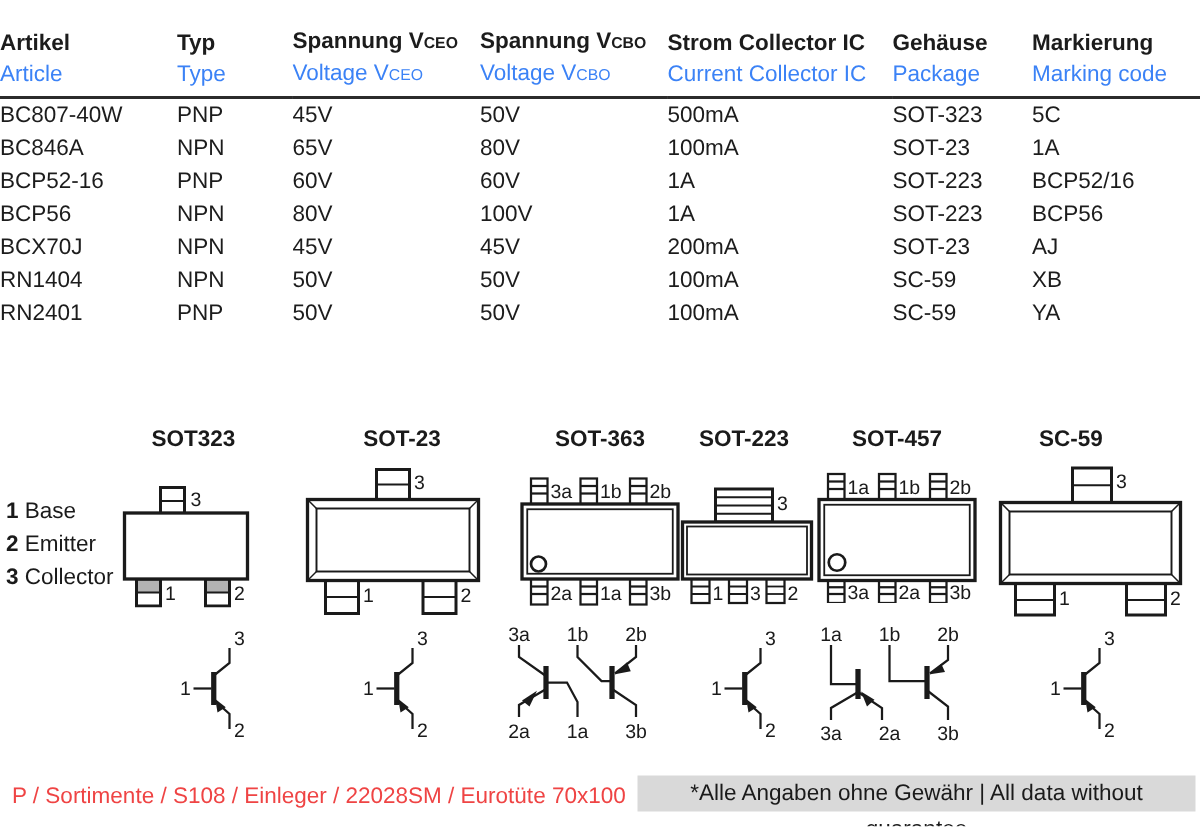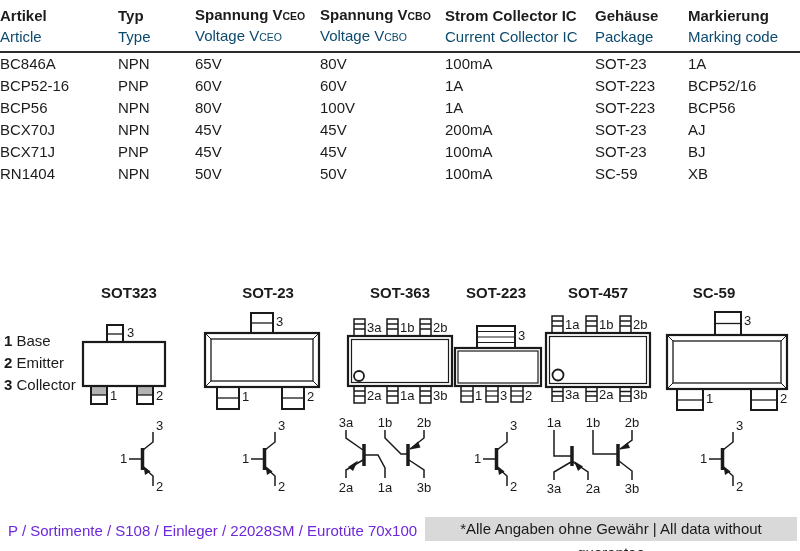--- a/index.html
+++ b/index.html
@@ -1,45 +1,45 @@
 <!DOCTYPE html>
 <html><head>
 <meta charset="utf-8">
 <style>
   html,body{margin:0;padding:0;background:#fff;}
   .sheet{
     position:relative;width:800px;height:551px;background:#ffffff;
     font-family:"Liberation Sans",sans-serif;color:#1a1a1a;overflow:hidden;
   }
   
-  table.parts{border-collapse:collapse;table-layout:fixed;width:800px;margin-top:5px;}
+  table.parts{border-collapse:collapse;table-layout:fixed;width:800px;margin-top:18px;}
   table.parts th,table.parts td{
     padding:0;font-size:15px;line-height:22px;white-space:nowrap;overflow:hidden;
     font-weight:normal;text-align:left;color:#1c1c1c;
   }
   table.parts thead tr.h-de th{font-weight:bold;line-height:19px;}
-  table.parts thead tr.h-en th{line-height:19px;border-bottom:2px solid #2b2b2b;padding-bottom:4px;color:#0c4a6e;}
+  table.parts thead tr.h-en th{line-height:19px;border-bottom:2px solid #2b2b2b;padding-bottom:4px;color:#3b82f6;}
   .vsub{font-size:10.5px;}
   th.c1,td.c1{padding-left:8px;}
   th.c2,td.c2{padding-left:5px;}
   th.c3{padding-left:5px;}  td.c3{text-align:right;padding-right:40px;}
   th.c4{padding-left:2px;}  td.c4{text-align:right;padding-right:55px;}
   th.c5{padding-left:2px;}  td.c5{text-align:right;padding-right:55px;}
   th.c6,td.c6{padding-left:5px;}
   th.c7,td.c7{padding-left:2px;}
   
   .legend{position:absolute;left:4px;top:330px;font-size:15px;line-height:22px;}
   .legend b{font-weight:bold;}
   .pkg-group{position:absolute;top:283px;}
   .pkg-title{font-size:15px;font-weight:bold;text-align:center;height:20px;line-height:20px;}
   .pkg-group svg{display:block;}
   svg text{font-family:"Liberation Sans",sans-serif;font-size:13px;fill:#1a1a1a;}
   .sym{position:absolute;}
   
-  .footer-left{position:absolute;left:8px;top:522px;font-size:15px;color:#6d28d9;}
+  .footer-left{position:absolute;left:8px;top:522px;font-size:15px;color:#ef4444;}
   .note-bar{
     position:absolute;left:425px;top:517px;width:372px;height:24px;
     font-size:15px;line-height:24px;text-align:center;color:#1a1a1a;
   }
 </style>
 </head>
 <body>
 
 <div class="sheet">
 
@@ -68,20 +68,29 @@
         <th class="c2"><span>Type</span></th>
         <th class="c3"><span>Voltage V</span><span class="vsub">CEO</span></th>
         <th class="c4"><span>Voltage V</span><span class="vsub">CBO</span></th>
         <th class="c5"><span>Current Collector IC</span></th>
         <th class="c6"><span>Package</span></th>
         <th class="c7"><span>Marking code</span></th>
       </tr>
     </thead>
     <tbody>
       <tr>
+          <td class="c1">BC807-40W</td>
+          <td class="c2">PNP</td>
+          <td class="c3">45V</td>
+          <td class="c4">50V</td>
+          <td class="c5">500mA</td>
+          <td class="c6">SOT-323</td>
+          <td class="c7">5C</td>
+        </tr>
+      <tr>
           <td class="c1">BC846A</td>
           <td class="c2">NPN</td>
           <td class="c3">65V</td>
           <td class="c4">80V</td>
           <td class="c5">100mA</td>
           <td class="c6">SOT-23</td>
           <td class="c7">1A</td>
         </tr>
       <tr>
           <td class="c1">BCP52-16</td>
@@ -104,36 +113,36 @@
       <tr>
           <td class="c1">BCX70J</td>
           <td class="c2">NPN</td>
           <td class="c3">45V</td>
           <td class="c4">45V</td>
           <td class="c5">200mA</td>
           <td class="c6">SOT-23</td>
           <td class="c7">AJ</td>
         </tr>
       <tr>
-          <td class="c1">BCX71J</td>
-          <td class="c2">PNP</td>
-          <td class="c3">45V</td>
-          <td class="c4">45V</td>
-          <td class="c5">100mA</td>
-          <td class="c6">SOT-23</td>
-          <td class="c7">BJ</td>
-        </tr>
-      <tr>
           <td class="c1">RN1404</td>
           <td class="c2">NPN</td>
           <td class="c3">50V</td>
           <td class="c4">50V</td>
           <td class="c5">100mA</td>
           <td class="c6">SC-59</td>
           <td class="c7">XB</td>
+        </tr>
+      <tr>
+          <td class="c1">RN2401</td>
+          <td class="c2">PNP</td>
+          <td class="c3">50V</td>
+          <td class="c4">50V</td>
+          <td class="c5">100mA</td>
+          <td class="c6">SC-59</td>
+          <td class="c7">YA</td>
         </tr>
     </tbody>
   </table>
 
   <div class="legend">
     <div><b>1</b> <span>Base</span></div>
     <div><b>2</b> <span>Emitter</span></div>
     <div><b>3</b> <span>Collector</span></div>
   </div>
 

